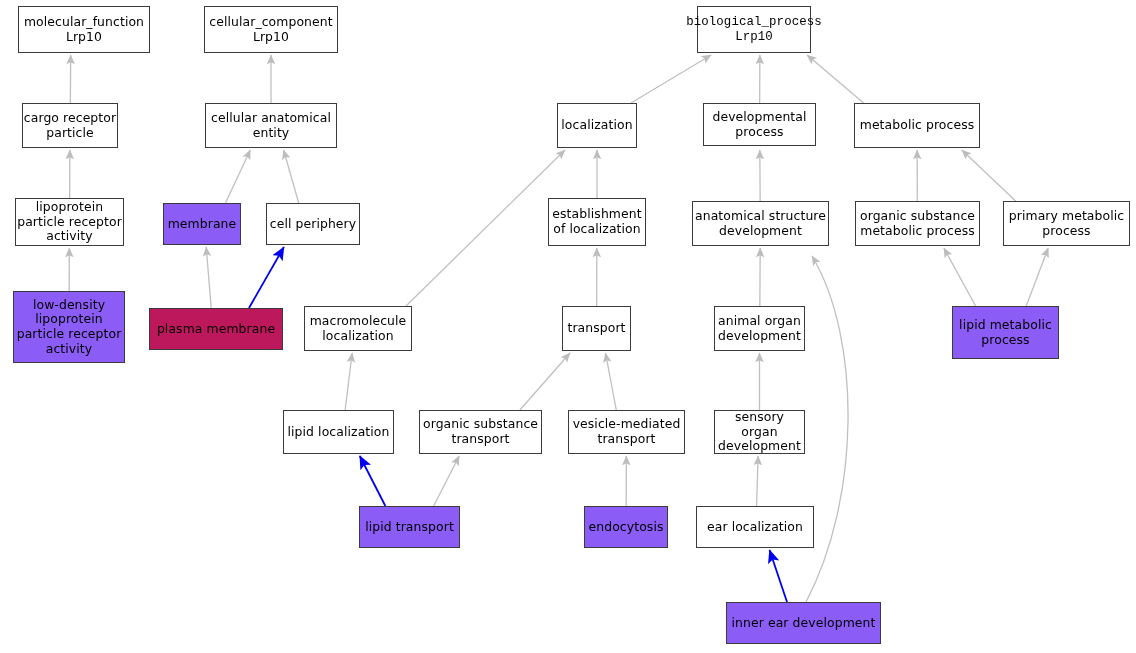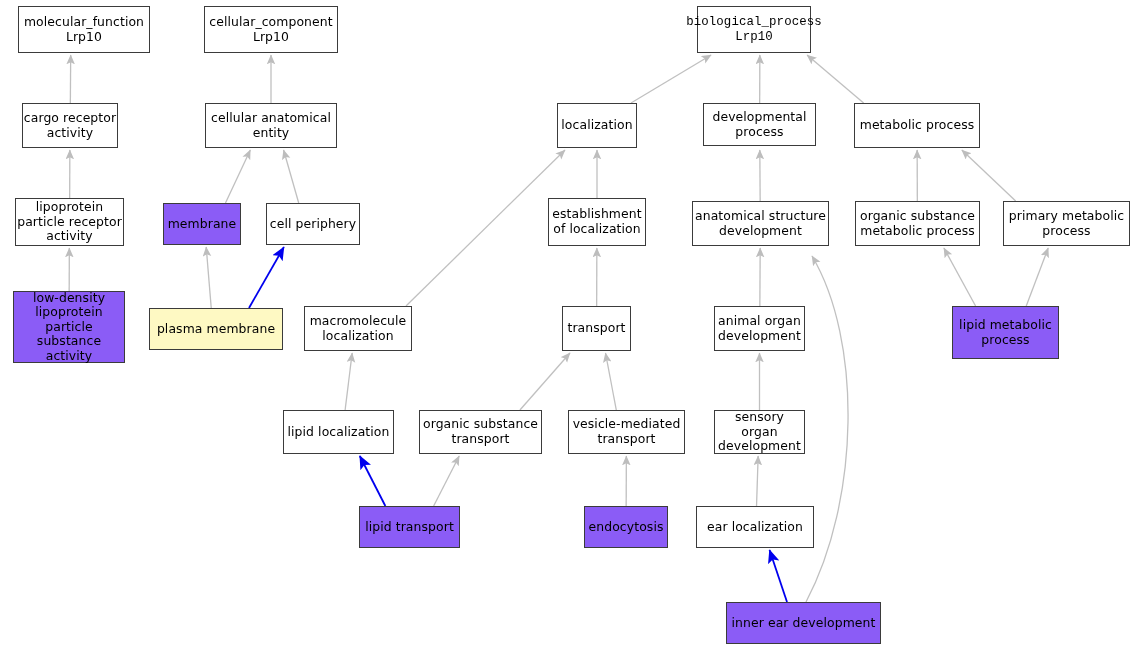--- a/index.html
+++ b/index.html
@@ -15,21 +15,21 @@
     align-items:center;
     justify-content:center;
     text-align:center;
     font-size:12.4px;
     line-height:14.6px;
     color:#000000;
     white-space:pre-line;
     letter-spacing:0.1px;
   }
   .node.blue{background:#8b5cf6;}
-  .node.cyan{background:#fef9c3;}
+  .node.cyan{background:#be185d;}
 </style>
 </head>
 <body>
 
 <div id="canvas">
   <svg class="edges" id="edge-layer" xmlns="http://www.w3.org/2000/svg">
     <defs>
       <marker id="ah-isa" markerWidth="10" markerHeight="10" refX="7.2" refY="3.3" orient="auto" markerUnits="strokeWidth">
         <path d="M0,0 L7.6,3.3 L0,6.6 L1.6,3.3 Z" fill="#bdbdbd"></path>
       </marker>
@@ -71,21 +71,21 @@
       </g>
   </svg>
   <div id="node-layer">
       <div class="node" style="left: 5px; top: 6px; width: 132px; height: 47px; margin-left: 13px;">molecular_function
 Lrp10</div>
       <div class="node" style="left: 204px; top: 6px; width: 134px; height: 47px;">cellular_component
 Lrp10</div>
       <div class="node" style="left: 697px; top: 6px; width: 114px; height: 47px; font-family: Liberation Mono, monospace;">biological_process
 Lrp10</div>
       <div class="node" style="left: 22px; top: 103px; width: 96px; height: 45px;">cargo receptor
-activity</div>
+particle</div>
       <div class="node" style="left: 205px; top: 103px; width: 132px; height: 45px;">cellular anatomical
 entity</div>
       <div class="node" style="left: 557px; top: 103px; width: 80px; height: 45px;">localization</div>
       <div class="node" style="left: 703px; top: 103px; width: 113px; height: 43px;">developmental
 process</div>
       <div class="node" style="left: 854px; top: 103px; width: 126px; height: 45px;">metabolic process</div>
       <div class="node" style="left: 15px; top: 198px; width: 109px; height: 48px;">lipoprotein
 particle receptor
 activity</div>
       <div class="node blue" style="left: 163px; top: 203px; width: 78px; height: 42px;">membrane</div>
@@ -93,21 +93,21 @@
       <div class="node" style="left: 548px; top: 198px; width: 98px; height: 48px;">establishment
 of localization</div>
       <div class="node" style="left: 692px; top: 201px; width: 137px; height: 45px;">anatomical structure
 development</div>
       <div class="node" style="left: 855px; top: 201px; width: 125px; height: 45px;">organic substance
 metabolic process</div>
       <div class="node" style="left: 1003px; top: 201px; width: 127px; height: 45px;">primary metabolic
 process</div>
       <div class="node blue" style="left: 13px; top: 291px; width: 112px; height: 72px;">low-density
 lipoprotein
-particle substance
+particle receptor
 activity</div>
       <div class="node cyan" style="left: 149px; top: 308px; width: 134px; height: 42px;">plasma membrane</div>
       <div class="node" style="left: 304px; top: 306px; width: 108px; height: 45px;">macromolecule
 localization</div>
       <div class="node" style="left: 562px; top: 306px; width: 69px; height: 45px;">transport</div>
       <div class="node" style="left: 714px; top: 306px; width: 91px; height: 45px;">animal organ
 development</div>
       <div class="node blue" style="left: 952px; top: 306px; width: 107px; height: 53px;">lipid metabolic
 process</div>
       <div class="node" style="left: 283px; top: 410px; width: 111px; height: 44px;">lipid localization</div>

